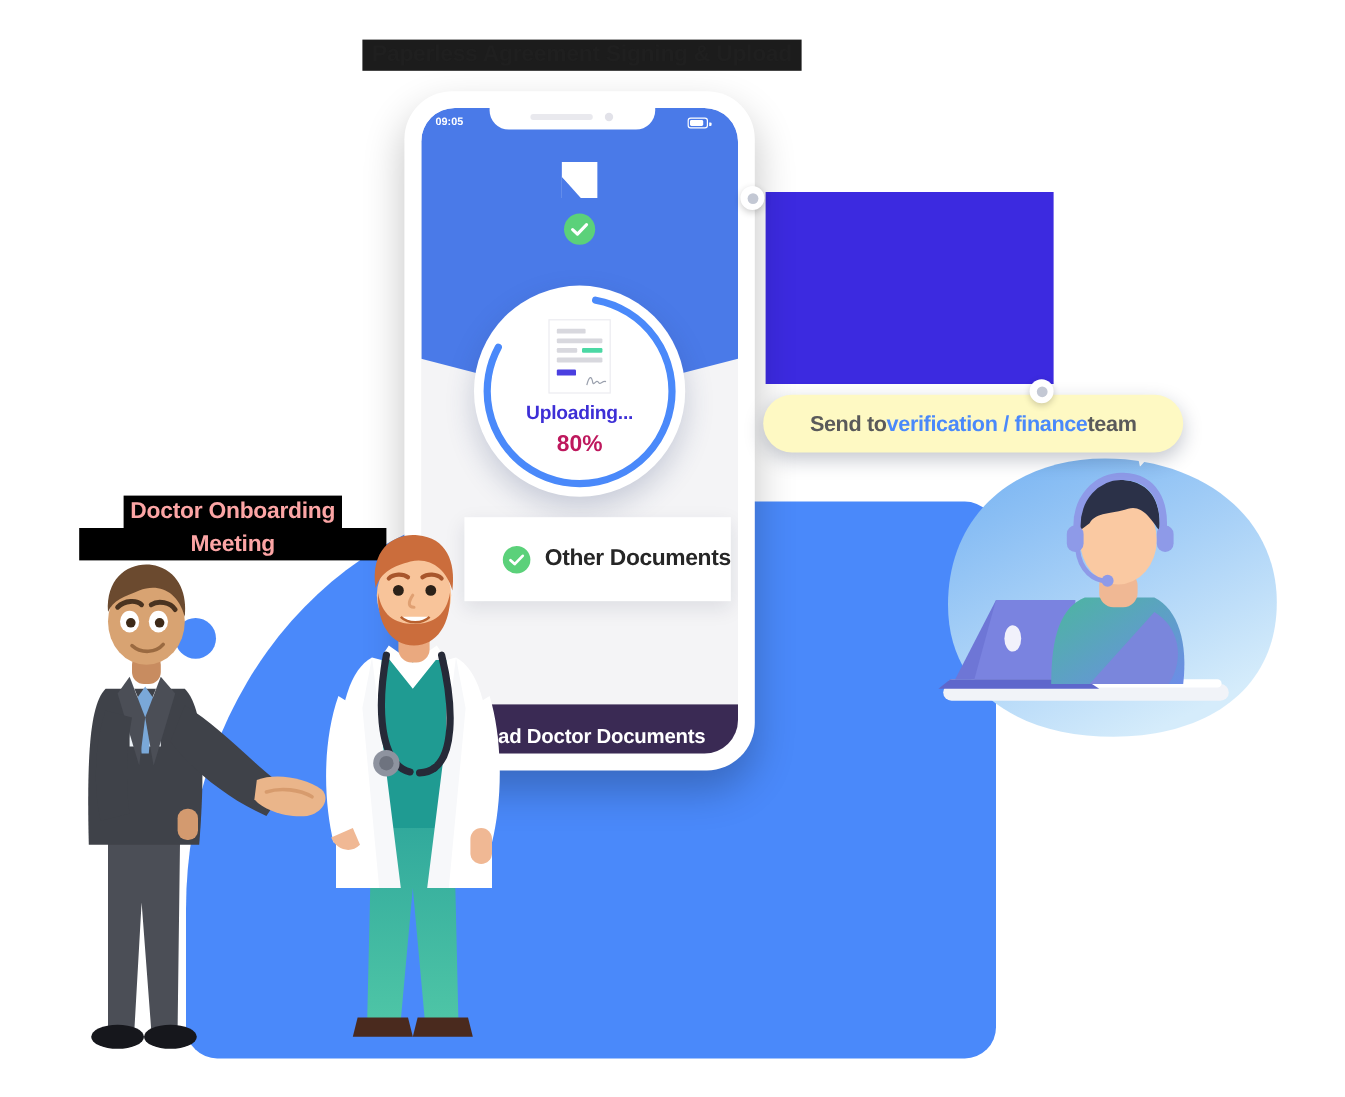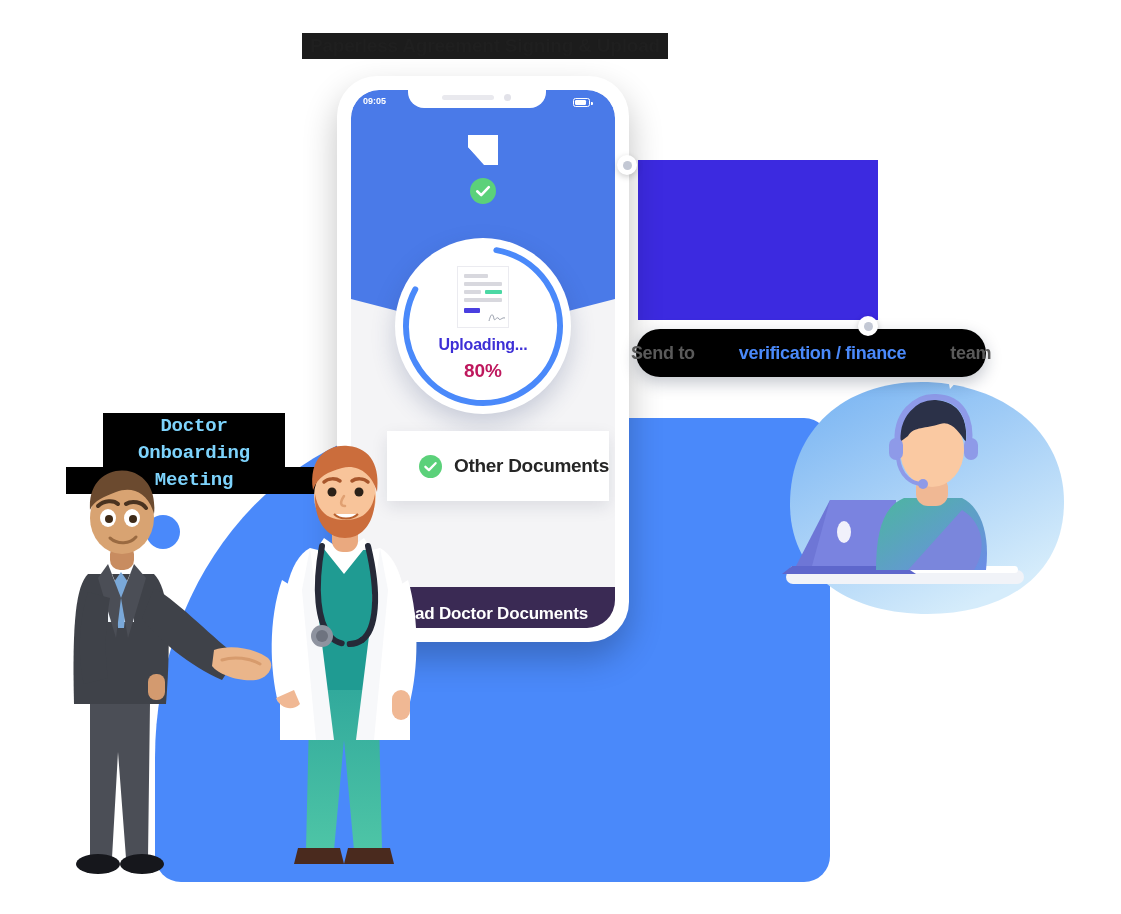--- a/index.html
+++ b/index.html
@@ -79,22 +79,21 @@
     text-align: center;
     color: #333333;
     font-size: 19px;
     font-weight: bold;
     line-height: 27px;
     letter-spacing: -0.2px;
   }
   .onboard-label .ln {
     display: block;
     background: #000000;
-    color: #7dd3fc;
-    font-family: Liberation Mono, monospace;
+    color: #fca5a5;
   }
   .onboard-label .ln1 { width: 182px; margin: 0 auto; }
   .onboard-label .ln2 { width: 256px; }
 
   
   .phone {
     position: absolute;
     left: 337px;
     top: 76px;
     width: 292px;
@@ -329,33 +328,32 @@
     z-index: 8;
   }
 
   
   .bubble {
     position: absolute;
     left: 636px;
     top: 329px;
     width: 350px;
     height: 48px;
-    background: #000000;
+    background: #fef9c3;
     border-radius: 24px;
     box-shadow: 0 6px 16px rgba(20,30,60,0.25);
     display: flex;
     align-items: center;
     justify-content: center;
     z-index: 24;
     font-size: 18px;
     font-weight: bold;
     color: #5a5a5a;
     letter-spacing: -0.3px;
     white-space: nowrap;
-    gap: 44px;
   }
   .bubble .hl { color: #4a89fa; }
   .bubble-tail {
     position: absolute;
     left: 946px;
     top: 369px;
     width: 22px;
     height: 20px;
     background: #ffffff;
     clip-path: polygon(0 0, 100% 0, 18% 100%);

